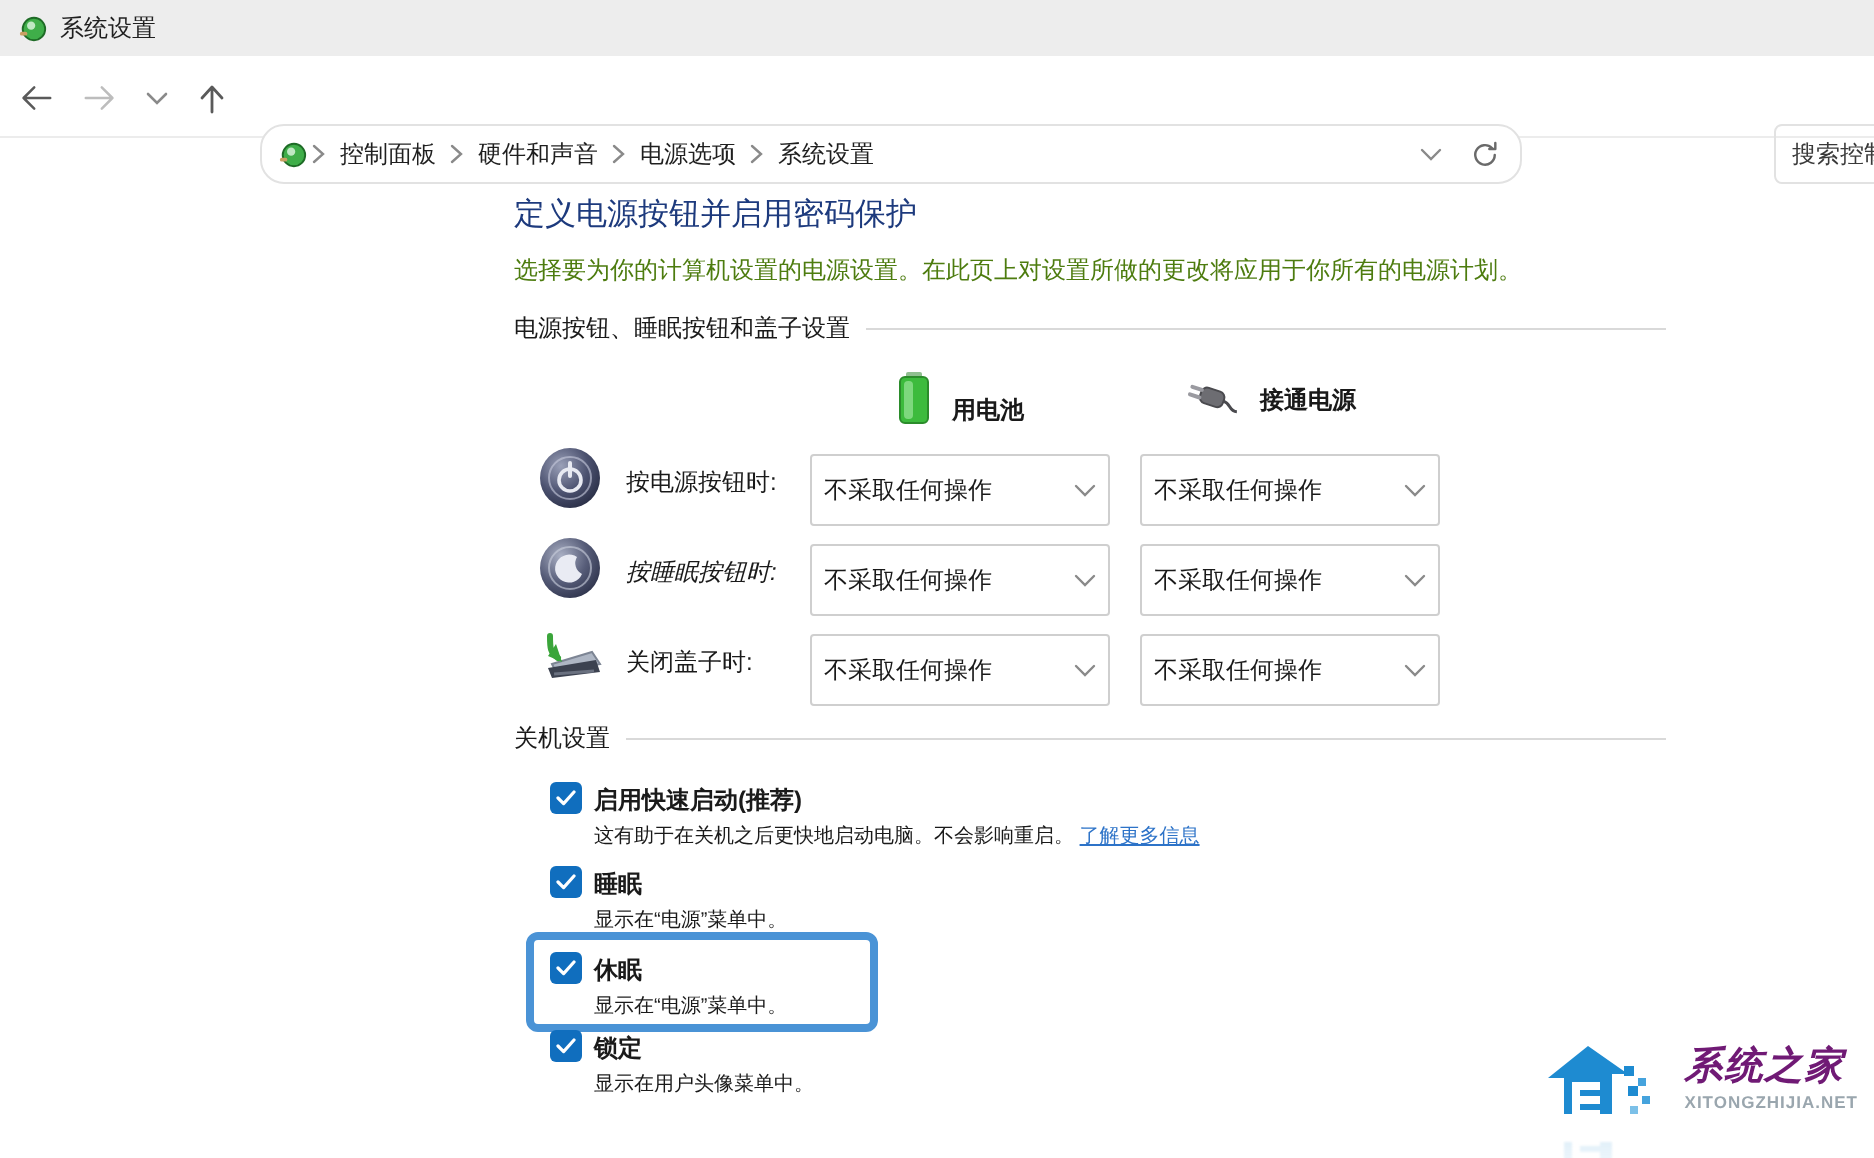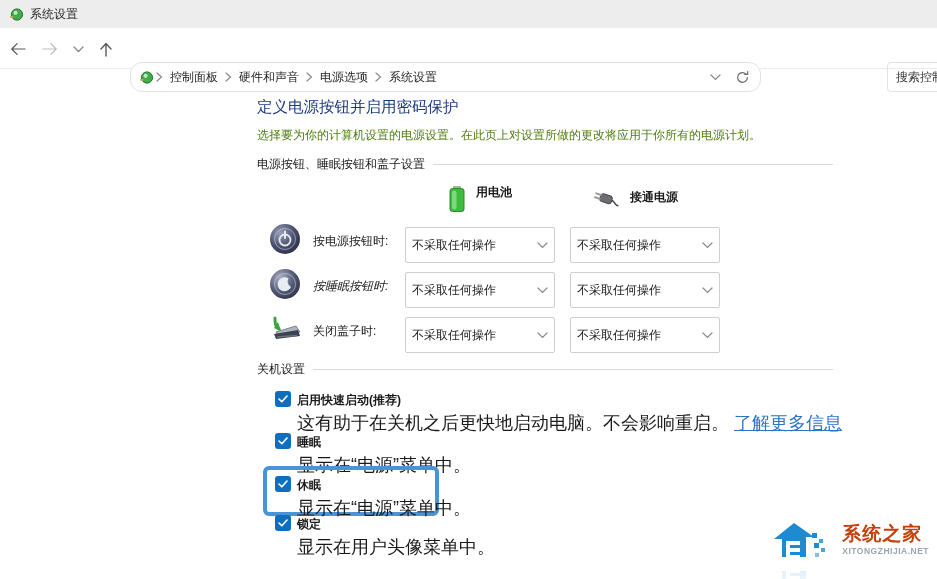--- a/index.html
+++ b/index.html
@@ -29,43 +29,43 @@
   .searchbox span { font-size:12px; color:#3a3a3a; white-space:nowrap; }
 
   
   .page-title { position:absolute; left:257px; top:97px; font-size:15.5px; color:#1d3a7d; }
   .page-sub { position:absolute; left:257px; top:127px; font-size:12px; color:#4d7c0f; }
 
   .section { position:absolute; left:257px; width:576px; display:flex; align-items:center; gap:8px; }
   .section-label { font-size:12px; color:#1a1a1a; white-space:nowrap; }
   .section-line { flex:1; height:1px; background:#d9d9d9; }
 
-  .col-head { position:absolute; display:flex; align-items:flex-start; gap:8px; font-size:12px;
+  .col-head { position:absolute; display:flex; align-items:flex-end; gap:8px; font-size:12px;
     font-weight:700; color:#1a1a1a; }
 
   .row-icon { position:absolute; width:34px; height:34px; }
   .row-label { position:absolute; font-size:12px; color:#1a1a1a; white-space:nowrap; }
   .dropdown { position:absolute; width:150px; height:27px; border:1px solid #cfcfcf; border-radius:2px;
     background:#fff; display:flex; align-items:center; padding:17px 6px; cursor:pointer; }
   .dropdown span { font-size:12px; color:#1a1a1a; white-space:nowrap; flex:1; }
 
   .cb { position:absolute; width:16px; height:16px; border-radius:3px; background:#106ebe;
     display:flex; align-items:center; justify-content:center; cursor:pointer; }
   .cb svg { display:block; }
   .cb-label { position:absolute; font-size:12px; font-weight:700; color:#1a1a1a; white-space:nowrap; }
-  .cb-desc { position:absolute; font-size:18px; color:#1a1a1a; white-space:nowrap; }
+  .cb-desc { position:absolute; font-size:10px; color:#1a1a1a; white-space:nowrap; }
   .link { color:#2d73c8; text-decoration:underline; cursor:pointer; }
 
   .hl-box { position:absolute; left:263px; top:466px; width:176px; height:50px;
     border:4px solid #4a93d6; border-radius:6px; background:transparent; }
 
   
   .watermark { position:absolute; right:8px; bottom:14px; display:flex; align-items:center; gap:8px; }
   .wm-text { display:flex; flex-direction:column; line-height:1.1; }
-  .wm-name { font-size:19px; font-weight:700; color:#c2410c; letter-spacing:1px; }
+  .wm-name { font-size:19px; font-weight:700; color:#701a75; letter-spacing:1px;font-style:italic; }
   .wm-domain { font-size:8.5px; font-weight:700; color:#9aa6ae; letter-spacing:.5px; margin-top:2px; }
   .wm-reflect { position:absolute; right:8px; bottom:-34px; display:flex; align-items:center; gap:8px;
     transform:scaleY(-1); opacity:.18; filter:blur(.4px);
     -webkit-mask-image:linear-gradient(to top, rgba(0,0,0,.9), transparent 70%);
     mask-image:linear-gradient(to top, rgba(0,0,0,.9), transparent 70%); }
 </style>
 </head>
 <body>
 
 <div class="stage">

